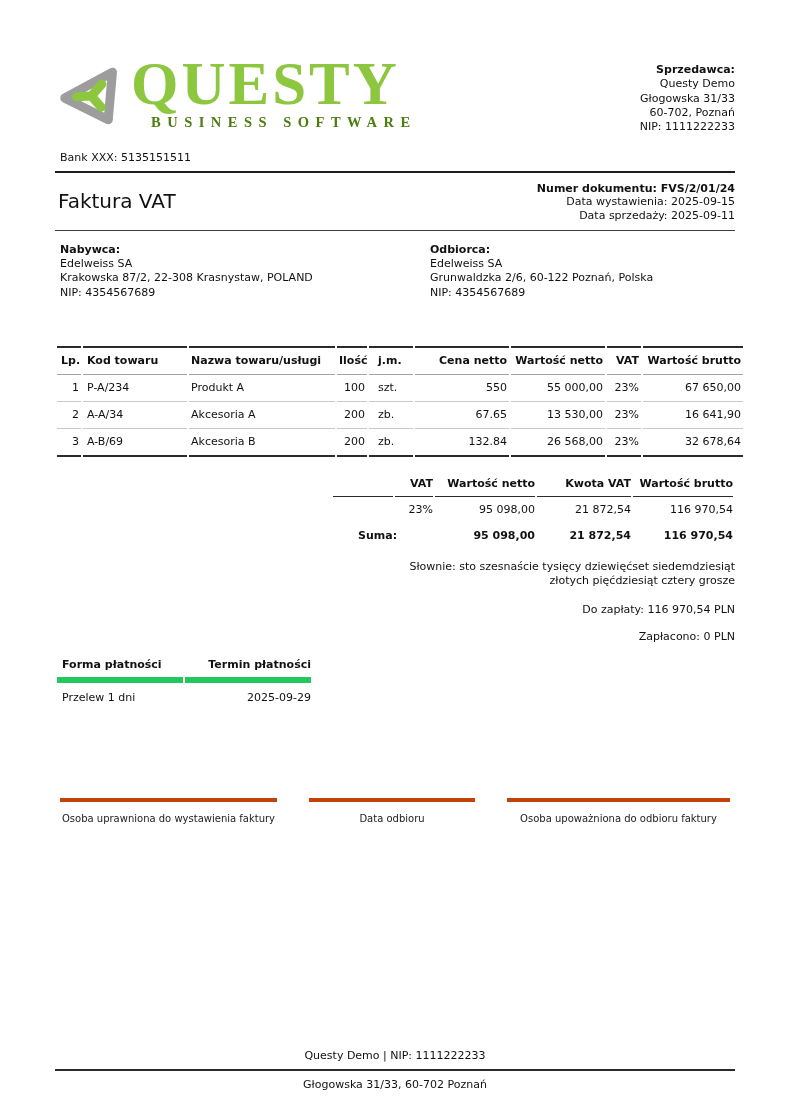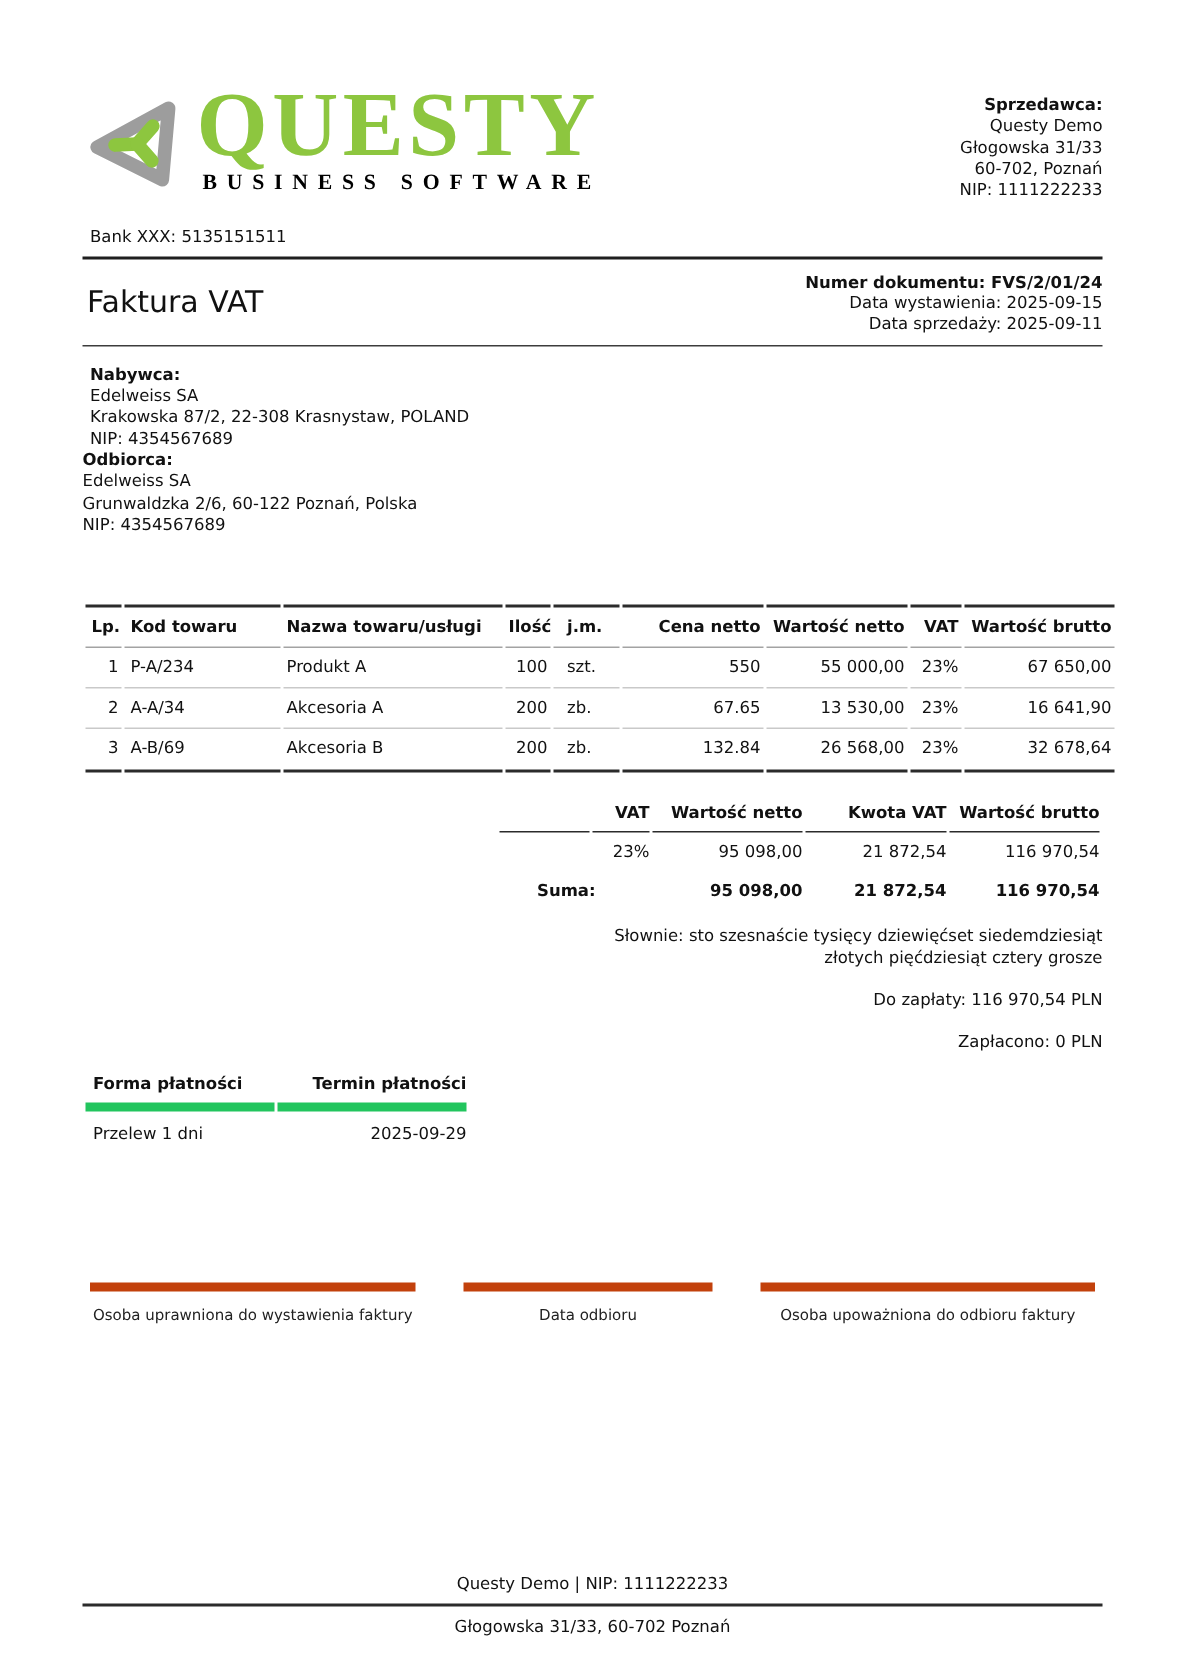--- a/index.html
+++ b/index.html
@@ -18,38 +18,38 @@
   
   .header-row { display: flex; justify-content: space-between; align-items: flex-start; }
   .logo { display: flex; align-items: flex-start; font-family: Liberation Serif, serif; }
   .logo svg { display: block; margin-top: 2px; }
   .logo-text { margin-left: 6px; }
   .brand {
     font-size: 61px; font-weight: bold; color: #8dc63f;
     letter-spacing: 3px; line-height: 0.84; 
   }
   .tagline {
-    font-size: 14.5px; font-weight: bold; color: #000000;
-    letter-spacing: 6.5px; margin-top: 4px; margin-left: 4px;
+    font-size: 14.5px; font-weight: bold; color: #4d7c0f;
+    letter-spacing: 6.5px; margin-top: 4px; margin-left: 20px;
   }
   .seller { text-align: right; font-size: 11px; line-height: 1.3; padding-top: 5px; }
   .bold { font-weight: bold; }
 
   .bank-line { margin-top: 17px; padding-left: 5px; }
 
   .rule { border: none; height: 2px; background: #1f1f1f; margin-top: 5px; }
 
   
   .doc-row { display: flex; justify-content: space-between; margin-top: 9px; }
   .doc-title { font-size: 20px; font-weight: 400; padding-left: 3px; margin-top: 7px; }
   .doc-meta { text-align: right; line-height: 1.25; }
   .doc-rule { margin-top: 7px; height: 1px; background: #3c3c3c; }
 
   
-  .parties { display: flex; margin-top: 12px; flex-direction: column; }
+  .parties { display: flex; margin-top: 12px; }
   .party { line-height: 1.3; }
   .party.buyer { width: 375px; padding-left: 5px; }
   .party.recipient { flex: 1; }
 
   
   table { border-collapse: separate; border-spacing: 2px 0; font-size: 11px; }
   table.items { width: 100%; margin-top: 46px; table-layout: fixed; }
   table.items th {
     border-top: 2px solid #2b2b2b; border-bottom: 1px solid #a3a3a3;
     padding: 6px 2px; font-weight: bold; white-space: nowrap;
@@ -80,21 +80,21 @@
 
   
   table.payment { width: 258px; margin-top: 9px; table-layout: fixed; }
   table.payment th { font-weight: bold; border-bottom: 6px solid #22c55e; padding: 5px 0; white-space: nowrap; }
   table.payment th.al { padding-left: 5px; }
   table.payment td { padding: 8px 0 4px 0; white-space: nowrap; }
   table.payment td.al { padding-left: 5px; }
 
   
   .signatures { display: flex; justify-content: space-between; margin-top: 88px; padding: 0 5px; }
-  .sig { border-top: 6px solid #c2410c; text-align: center; padding-top: 11px; font-size: 10px; color: #222; }
+  .sig { border-top: 4px solid #c2410c; text-align: center; padding-top: 11px; font-size: 10px; color: #222; }
   .sig.s1 { width: 217px; } .sig.s2 { width: 166px; } .sig.s3 { width: 223px; }
 
   
   .spacer { flex: 1; }
   .footer { text-align: center; font-size: 11px; }
   .footer-divider { border: none; height: 2px; background: #2b2b2b; margin: 6px 0 7px 0; }
 </style>
 </head>
 <body>
 

